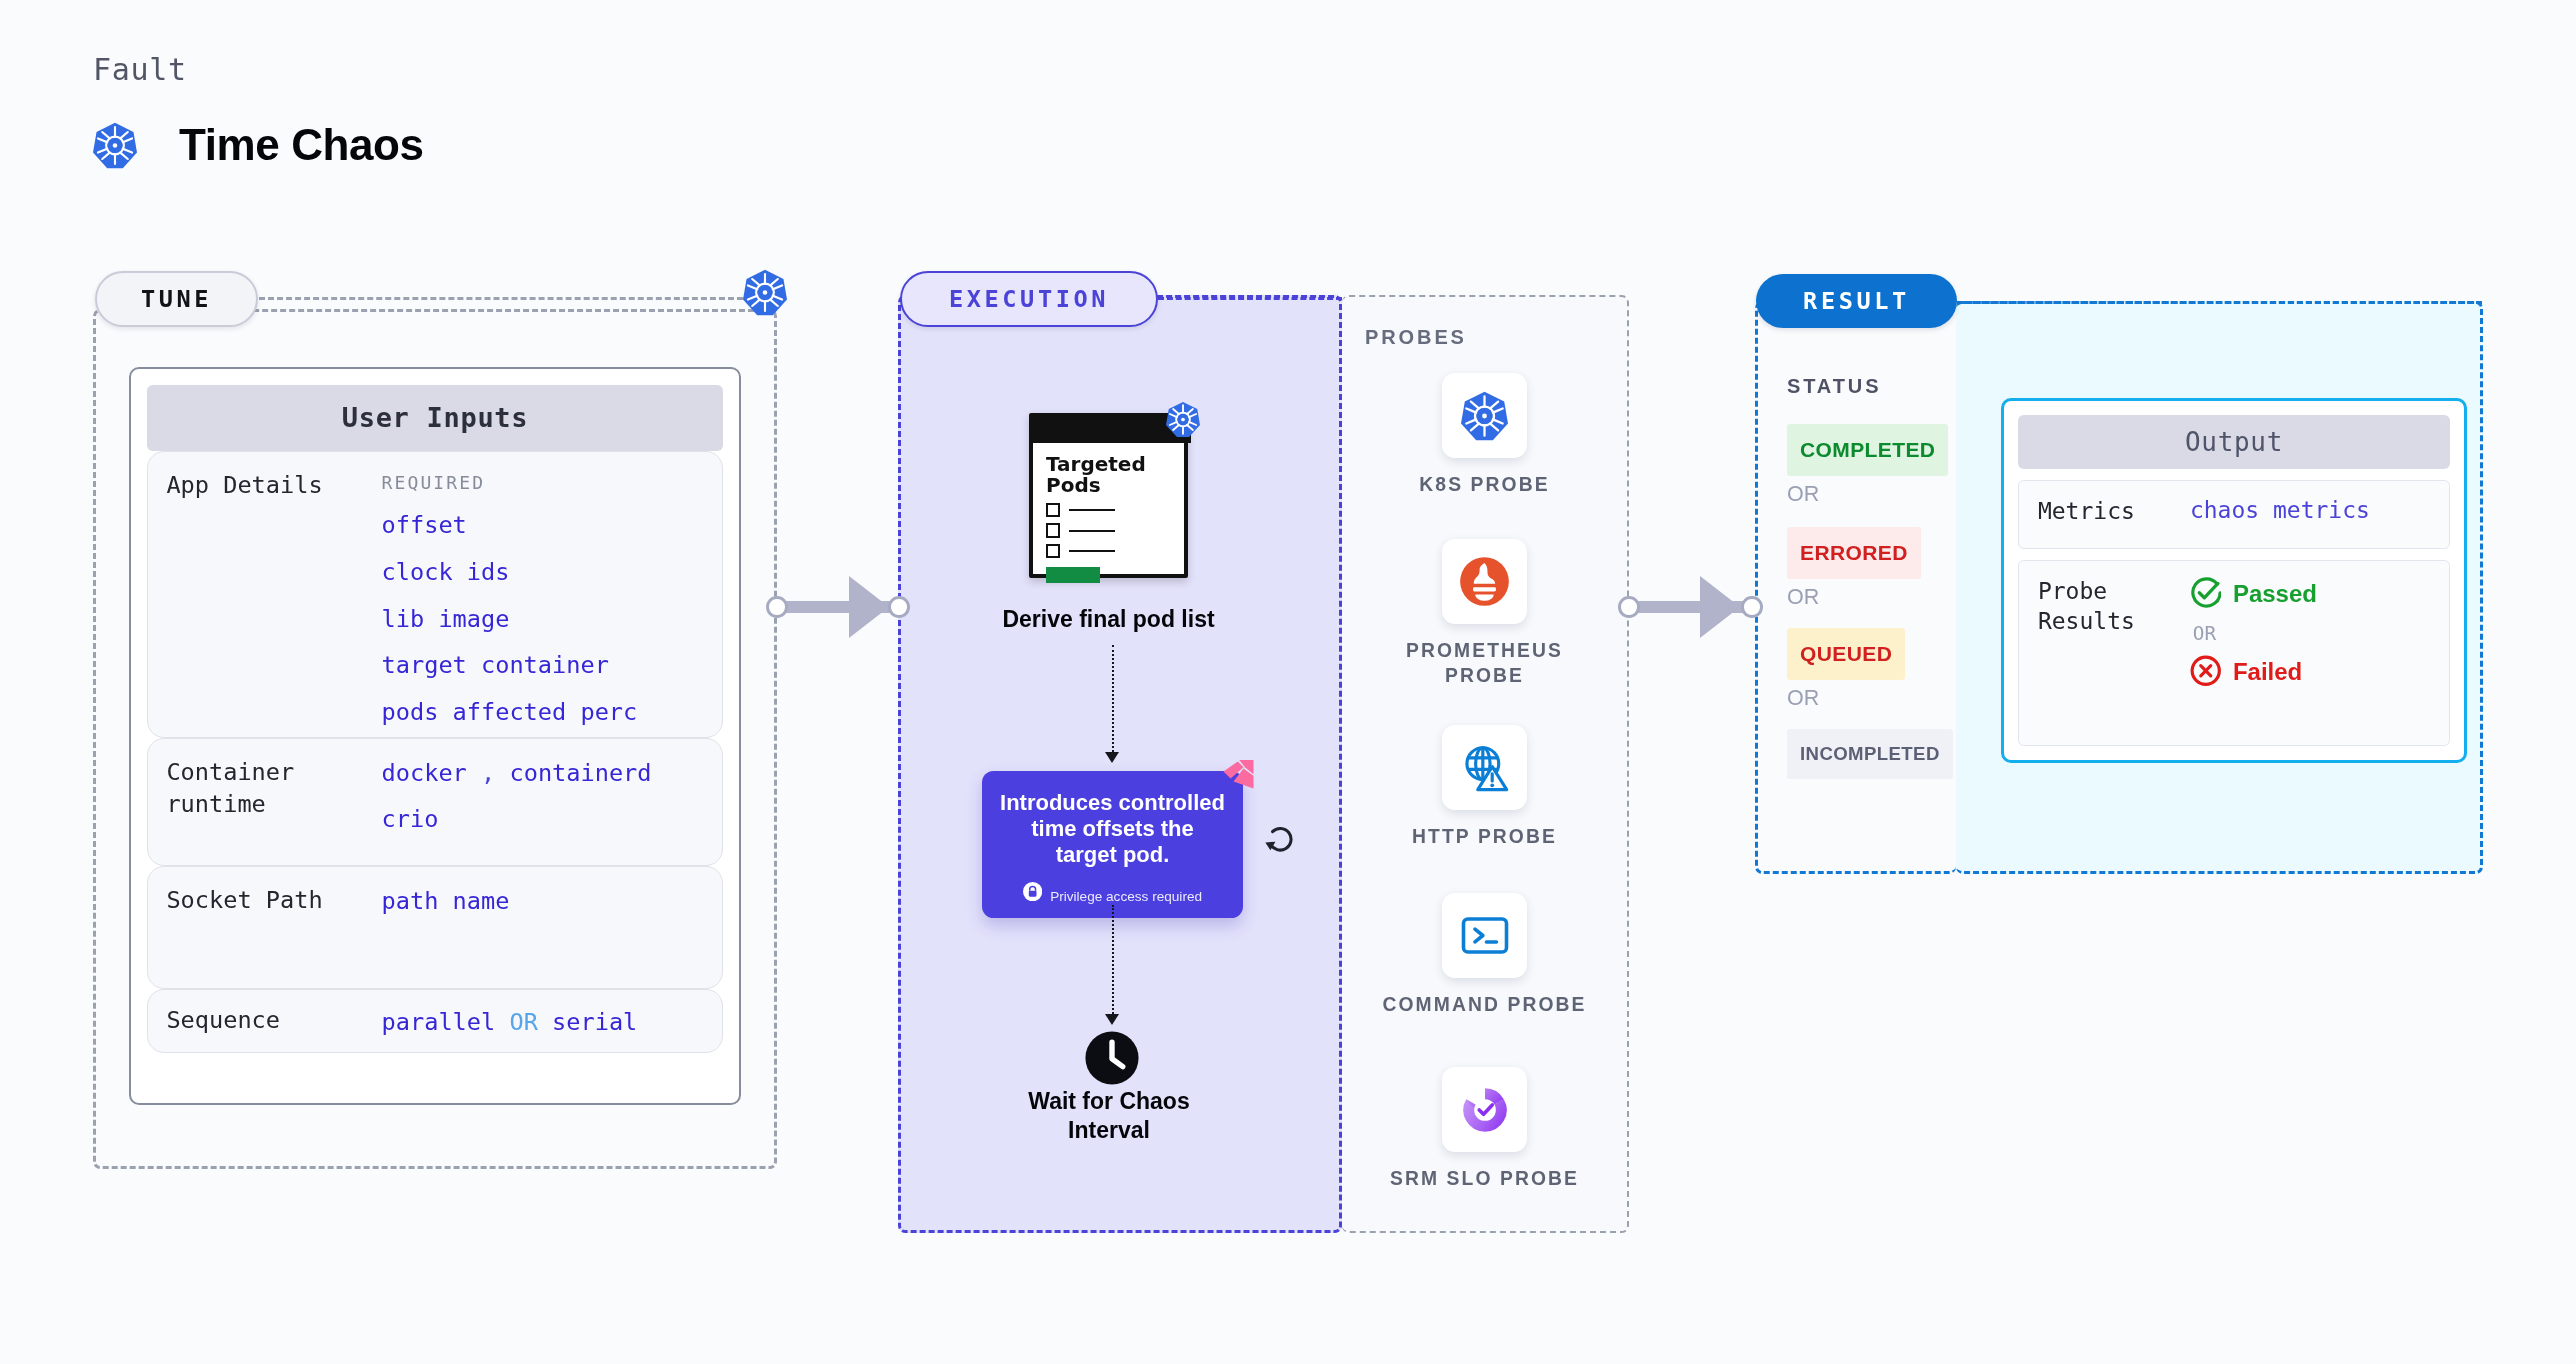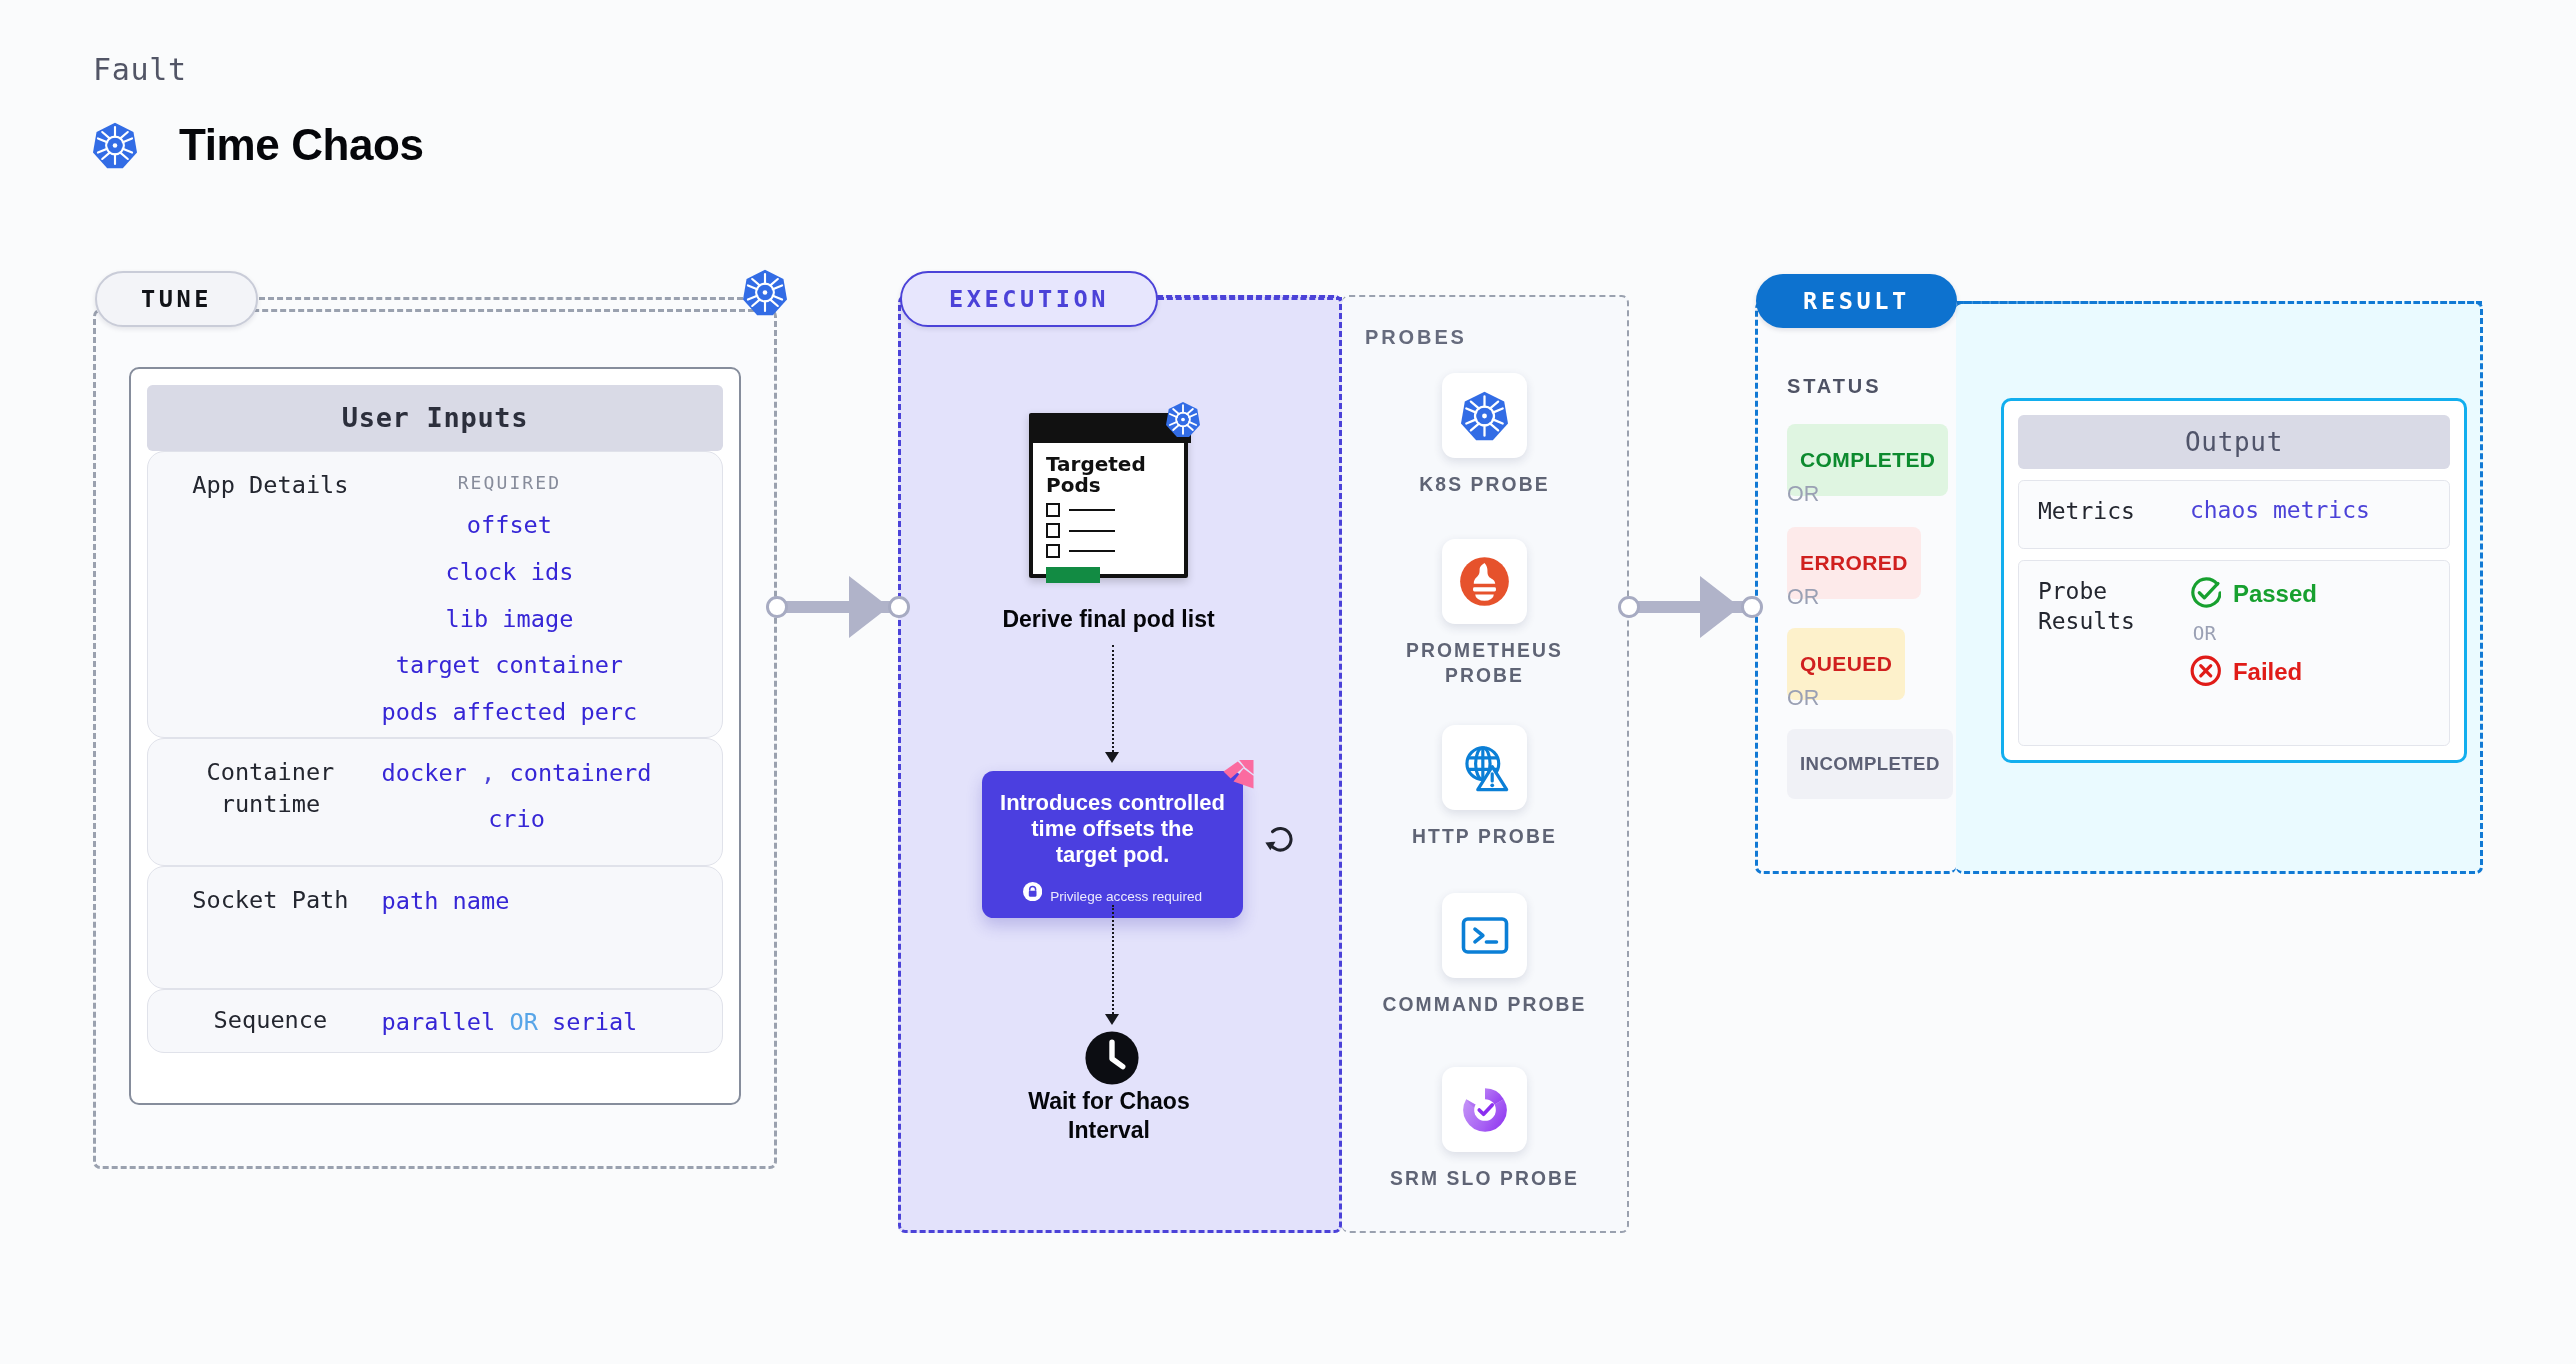--- a/index.html
+++ b/index.html
@@ -77,21 +77,21 @@
     background: #fff; border: 2.9px solid #868d9c; border-radius: 10px;
     padding: 15.8px; display: flex; flex-direction: column; 
   }
   .card-header {
     background: #d9dae6; border-radius: 5.7px; height: 66px;
     display: flex; align-items: center; justify-content: center;
     font-size: 27px; font-weight: 700; color: #2c2f3c; letter-spacing: 0.7px;
   }
   .input-row {
     border: 1.4px solid #e0e2ea; border-radius: 17px; background: #f7f8fb;
-    display: flex; padding: 18.6px 18.6px; gap: 7.2px; text-align: center;
+    display: flex; padding: 18.6px 18.6px; gap: 7.2px;
   }
   .row-label { font-size: 23.6px; color: #23262f; line-height: 1.35; width: 208px; flex: none; }
   .row-values { display: flex; flex-direction: column; gap: 18.6px; padding-top: 1.4px; }
   .req-tag { font-size: 18px; color: #878c9b; letter-spacing: 2.1px; }
   .val { font-size: 23.6px; color: #3626d6; }
   .val .sep { color: #4b42d8; }
   .val .or { color: #57a5e8; }
   #row-app     { height: 287px; }
   #row-runtime { height: 128px; }
   #row-socket  { height: 123px; }
@@ -182,22 +182,22 @@
     font-size: 19.3px; letter-spacing: 2.1px; color: #5f6475;
     font-weight: 600; line-height: 1.3;
   }
 
   
   #status-title {
     left: 1787px; top: 375px; font-size: 20px; color: #4e5264;
     letter-spacing: 2.9px; font-weight: 700; font-family: "Liberation Sans", sans-serif;
   }
   .status-badge {
-    position: absolute; left: 1787px; border-radius: 8px;
-    padding: 24px 13px; font-family: "Liberation Sans", sans-serif;
+    position: absolute; left: 1787px; border-radius: 3px;
+    padding: 14px 13px; font-family: "Liberation Sans", sans-serif;
     font-weight: 700; font-size: 21px; letter-spacing: 0.4px;
   }
   .status-or {
     position: absolute; left: 1787px; font-family: "Liberation Sans", sans-serif;
     font-size: 21.5px; color: #9aa0b4;
   }
 
   
   #output-card {
     left: 2001px; top: 398px; width: 466px; height: 365px;

